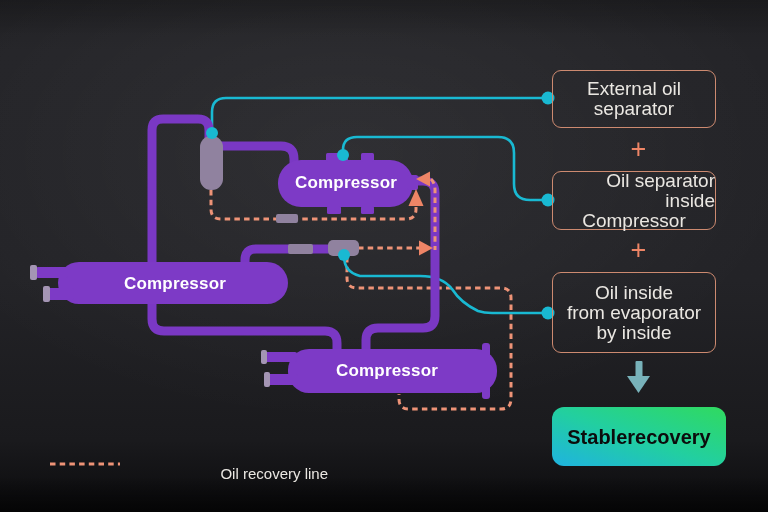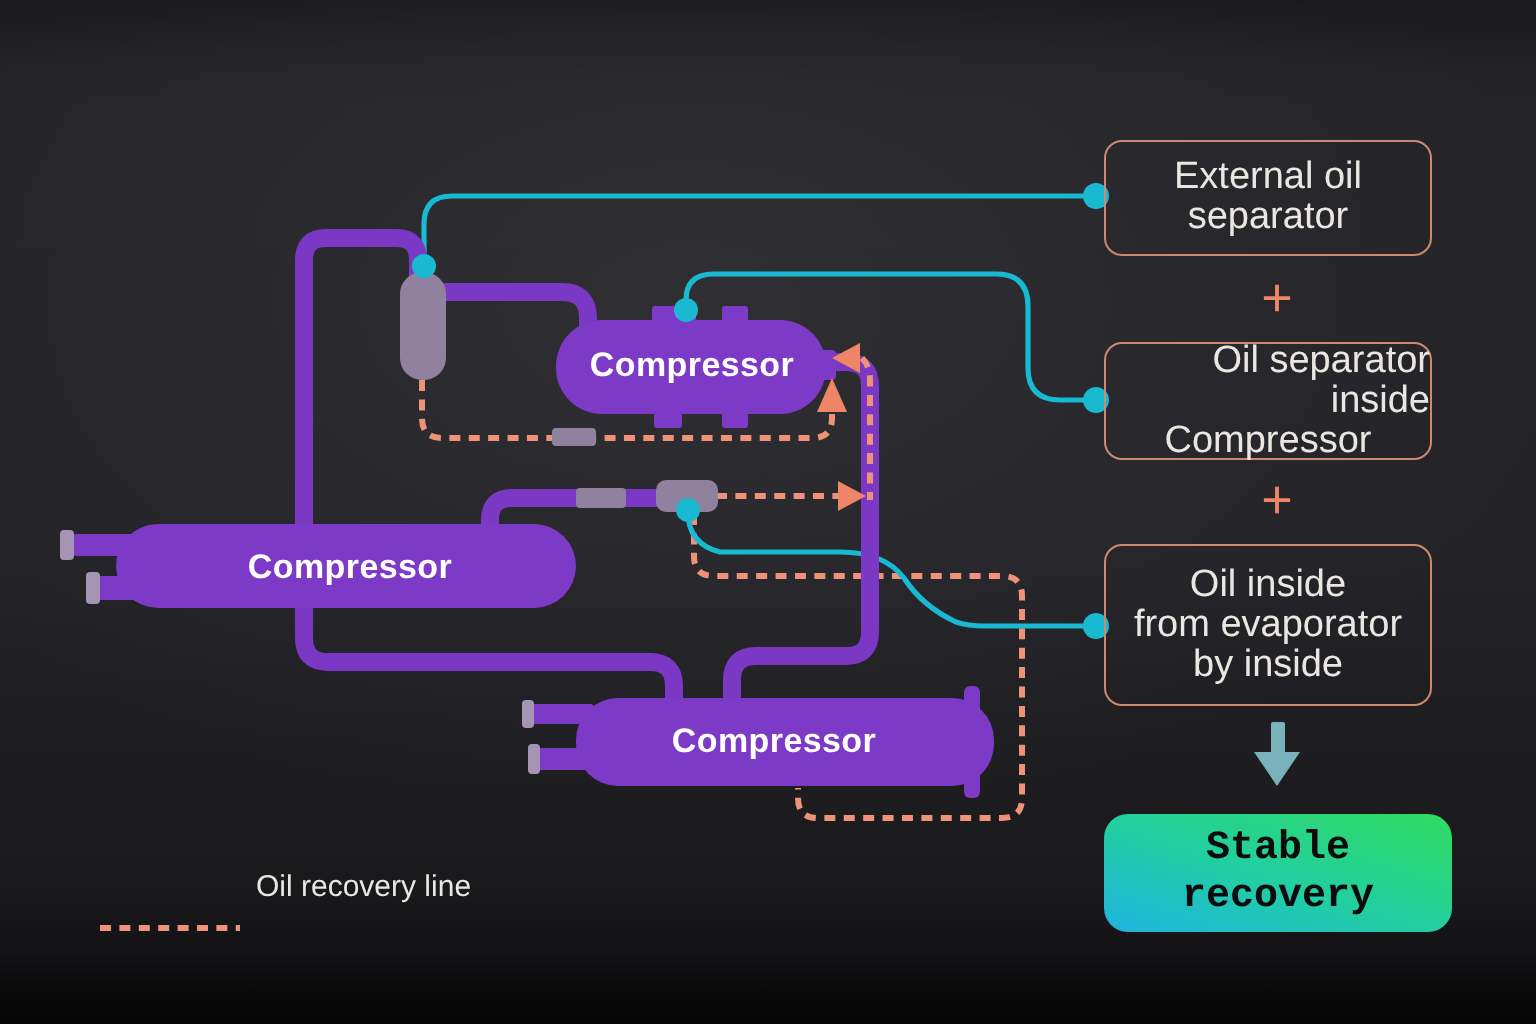--- a/index.html
+++ b/index.html
@@ -47,25 +47,25 @@
     display:flex;flex-direction:column;justify-content:center;align-items:center;z-index:3;
   }
   .plus{
     left:552px;width:173px;height:27px;color:var(--salmon2);
     font-size:27px;line-height:27px;font-weight:400;text-align:center;z-index:3;
   }
   .result-box{
     left:552px;top:407px;width:174px;height:59px;border-radius:12px;
     background:linear-gradient(to bottom left,var(--result-from) 0%,var(--result-mid) 52%,var(--result-to) 100%);
     color:var(--result-text);font-size:20px;font-weight:700;line-height:24px;text-align:center;
-    display:flex;flex-direction:column;justify-content:center;align-items:center;z-index:3;font-family:Liberation Mono, monospace;
+    display:flex;flex-direction:row;justify-content:center;align-items:center;z-index:3;
   }
   .legend-label{
-    left:128px;top:434px;width:200px;height:20px;color:#eae7e2;
-    font-size:15px;line-height:20px;text-align:left;z-index:3;
+    left:128px;top:464px;width:200px;height:20px;color:#eae7e2;
+    font-size:15px;line-height:20px;text-align:right;z-index:3;
   }
 </style>
 </head>
 <body>
 
 <div class="stage">
 
   <svg class="diagram" viewBox="0 0 768 512">
 
     <path class="oil" d="M211,190 L211,209 Q211,219 221,219 L406,219 Q416,219 416,209 L416,206"></path>

